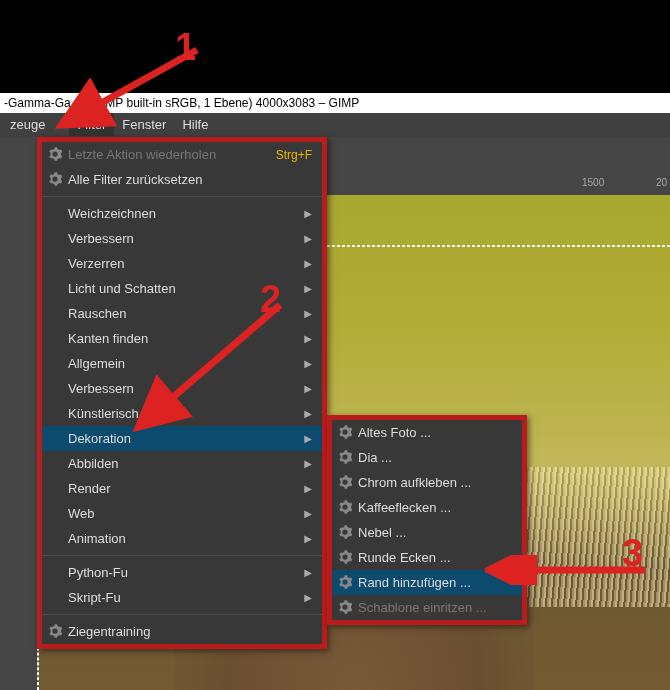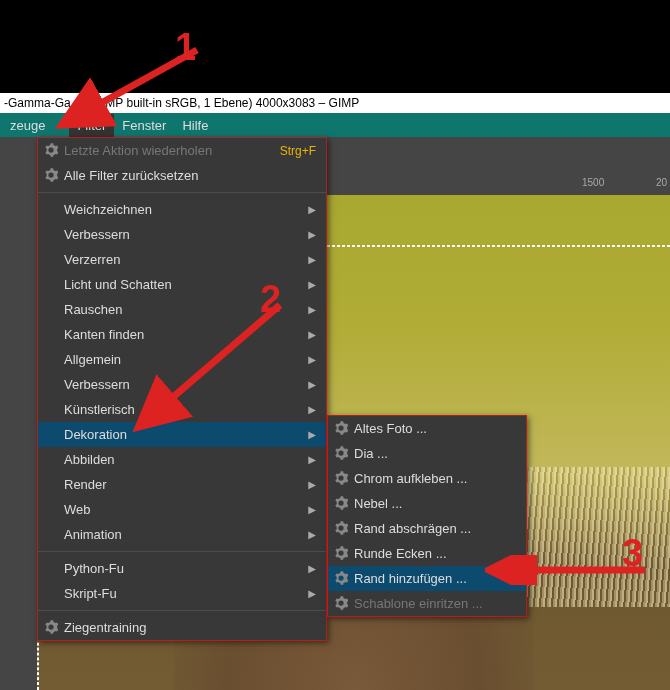--- a/index.html
+++ b/index.html
@@ -1,34 +1,34 @@
 <!DOCTYPE html>
 <html><head>
 <meta charset="utf-8">
 <style>
   * { margin: 0; padding: 0; box-sizing: border-box; }
   body { width: 670px; height: 690px; background: #000; font-family: "Segoe UI", Tahoma, sans-serif; font-size: 13px; color: #ddd; position: relative; overflow: hidden; }
   .titlebar { position: absolute; top: 93px; left: 0; right: 0; height: 20px; background: #fff; color: #000; padding-left: 4px; display: flex; align-items: center; font-size: 12px; }
-  .menubar { position: absolute; top: 113px; left: 0; right: 0; height: 24px; background: #0f766e; color: #ddd; display: flex; align-items: center; padding-left: 2px; }
+  .menubar { position: absolute; top: 113px; left: 0; right: 0; height: 24px; background: #404040; color: #ddd; display: flex; align-items: flex-start; padding-left: 2px; }
   .menubar span { padding: 4px 8px; }
   .menubar span.open { background: #333; margin-left: 16px; }
   .canvas { position: absolute; top: 137px; left: 0; right: 0; bottom: 0; background: #454545; }
   .ruler-h { position: absolute; top: 175px; left: 0; right: 0; height: 20px; color: #aaa; font-size: 10px; padding-left: 8px; }
   .ruler-tick { position: absolute; top: 2px; }
   .image-bg { position: absolute; top: 195px; left: 37px; right: 0; bottom: 0; background: linear-gradient(to bottom, #a8a830 0%, #b0ac35 25%, #c2b75a 55%, #6e5830 75%, #735c34 100%); }
   .fur { position: absolute; top: 55%; left: 0; right: 0; height: 140px;
          background: repeating-linear-gradient(95deg, rgba(255,245,200,0.55) 0 2px, rgba(110,80,40,0.15) 2px 4px, rgba(255,245,200,0.35) 4px 6px);
          filter: blur(0.4px); }
   .face { position: absolute; bottom: 0; left: 50%; transform: translateX(-50%); width: 360px; height: 220px;
           background: radial-gradient(ellipse at 50% 100%, #795a3a 0%, #6a4e30 50%, rgba(0,0,0,0) 80%); }
   .marching { position: absolute; border: 1px dashed #fff; }
   .ma-top { top: 245px; left: 327px; right: 0; height: 0; }
   .ma-left { top: 623px; bottom: 0; left: 37px; width: 0; border-left: 1px dashed #fff; }
 
-  .menu { position: absolute; background: #383838; border: 1px solid #b91c1c; box-shadow: 2px 2px 6px rgba(0,0,0,0.5); text-align: center; }
+  .menu { position: absolute; background: #383838; border: 5px solid #b91c1c; box-shadow: 2px 2px 6px rgba(0,0,0,0.5); text-align: center; }
   .menu.main { top: 137px; left: 37px; width: 290px; }
   .menu.sub  { top: 415px; left: 327px; width: 200px; }
   .mi { display: flex; align-items: center; height: 25px; padding: 0 10px 0 26px; color: #ddd; position: relative; }
   .mi.disabled { color: #777; }
   .mi.hover { background: #0c4a6e; }
   .mi .arrow { margin-left: auto; font-size: 10px; color: #aaa; }
   .mi .accel { margin-left: auto; color: #eab308; font-size: 12px; }
   .mi .gear { position: absolute; left: 6px; top: 5px; width: 14px; height: 14px; }
   .gear svg { width: 14px; height: 14px; fill: #888; }
   .sep { height: 1px; background: #4c4c4c; margin: 4px 0; }
@@ -168,27 +168,27 @@
     <div class="mi">
       <span class="gear"><svg viewBox="0 0 16 16">
           <path d="M8 5a3 3 0 100 6 3 3 0 000-6zm7 3c0 .5 0 .9-.1 1.3l1.6 1.2-1.5 2.6-1.9-.6c-.7.6-1.4 1-2.3 1.3l-.3 2H7.5l-.3-2c-.9-.3-1.6-.7-2.3-1.3l-1.9.6-1.5-2.6 1.6-1.2C3 8.9 3 8.5 3 8s0-.9.1-1.3L1.5 5.5 3 2.9l1.9.6c.7-.6 1.4-1 2.3-1.3l.3-2h3l.3 2c.9.3 1.6.7 2.3 1.3l1.9-.6 1.5 2.6-1.6 1.2c.1.4.1.8.1 1.3z"></path>
         </svg></span>
       <span>Chrom aufkleben ...</span>
     </div>
     <div class="mi">
       <span class="gear"><svg viewBox="0 0 16 16">
           <path d="M8 5a3 3 0 100 6 3 3 0 000-6zm7 3c0 .5 0 .9-.1 1.3l1.6 1.2-1.5 2.6-1.9-.6c-.7.6-1.4 1-2.3 1.3l-.3 2H7.5l-.3-2c-.9-.3-1.6-.7-2.3-1.3l-1.9.6-1.5-2.6 1.6-1.2C3 8.9 3 8.5 3 8s0-.9.1-1.3L1.5 5.5 3 2.9l1.9.6c.7-.6 1.4-1 2.3-1.3l.3-2h3l.3 2c.9.3 1.6.7 2.3 1.3l1.9-.6 1.5 2.6-1.6 1.2c.1.4.1.8.1 1.3z"></path>
         </svg></span>
+      <span>Kaffeeflecken ...</span>
+    </div>
+    <div class="mi">
+      <span class="gear"><svg viewBox="0 0 16 16">
+          <path d="M8 5a3 3 0 100 6 3 3 0 000-6zm7 3c0 .5 0 .9-.1 1.3l1.6 1.2-1.5 2.6-1.9-.6c-.7.6-1.4 1-2.3 1.3l-.3 2H7.5l-.3-2c-.9-.3-1.6-.7-2.3-1.3l-1.9.6-1.5-2.6 1.6-1.2C3 8.9 3 8.5 3 8s0-.9.1-1.3L1.5 5.5 3 2.9l1.9.6c.7-.6 1.4-1 2.3-1.3l.3-2h3l.3 2c.9.3 1.6.7 2.3 1.3l1.9-.6 1.5 2.6-1.6 1.2c.1.4.1.8.1 1.3z"></path>
+        </svg></span>
       <span>Nebel ...</span>
-    </div>
-    <div class="mi">
-      <span class="gear"><svg viewBox="0 0 16 16">
-          <path d="M8 5a3 3 0 100 6 3 3 0 000-6zm7 3c0 .5 0 .9-.1 1.3l1.6 1.2-1.5 2.6-1.9-.6c-.7.6-1.4 1-2.3 1.3l-.3 2H7.5l-.3-2c-.9-.3-1.6-.7-2.3-1.3l-1.9.6-1.5-2.6 1.6-1.2C3 8.9 3 8.5 3 8s0-.9.1-1.3L1.5 5.5 3 2.9l1.9.6c.7-.6 1.4-1 2.3-1.3l.3-2h3l.3 2c.9.3 1.6.7 2.3 1.3l1.9-.6 1.5 2.6-1.6 1.2c.1.4.1.8.1 1.3z"></path>
-        </svg></span>
-      <span>Rand abschrägen ...</span>
     </div>
     <div class="mi">
       <span class="gear"><svg viewBox="0 0 16 16">
           <path d="M8 5a3 3 0 100 6 3 3 0 000-6zm7 3c0 .5 0 .9-.1 1.3l1.6 1.2-1.5 2.6-1.9-.6c-.7.6-1.4 1-2.3 1.3l-.3 2H7.5l-.3-2c-.9-.3-1.6-.7-2.3-1.3l-1.9.6-1.5-2.6 1.6-1.2C3 8.9 3 8.5 3 8s0-.9.1-1.3L1.5 5.5 3 2.9l1.9.6c.7-.6 1.4-1 2.3-1.3l.3-2h3l.3 2c.9.3 1.6.7 2.3 1.3l1.9-.6 1.5 2.6-1.6 1.2c.1.4.1.8.1 1.3z"></path>
         </svg></span>
       <span>Runde Ecken ...</span>
     </div>
     <div class="mi hover">
       <span class="gear"><svg viewBox="0 0 16 16">
           <path d="M8 5a3 3 0 100 6 3 3 0 000-6zm7 3c0 .5 0 .9-.1 1.3l1.6 1.2-1.5 2.6-1.9-.6c-.7.6-1.4 1-2.3 1.3l-.3 2H7.5l-.3-2c-.9-.3-1.6-.7-2.3-1.3l-1.9.6-1.5-2.6 1.6-1.2C3 8.9 3 8.5 3 8s0-.9.1-1.3L1.5 5.5 3 2.9l1.9.6c.7-.6 1.4-1 2.3-1.3l.3-2h3l.3 2c.9.3 1.6.7 2.3 1.3l1.9-.6 1.5 2.6-1.6 1.2c.1.4.1.8.1 1.3z"></path>

